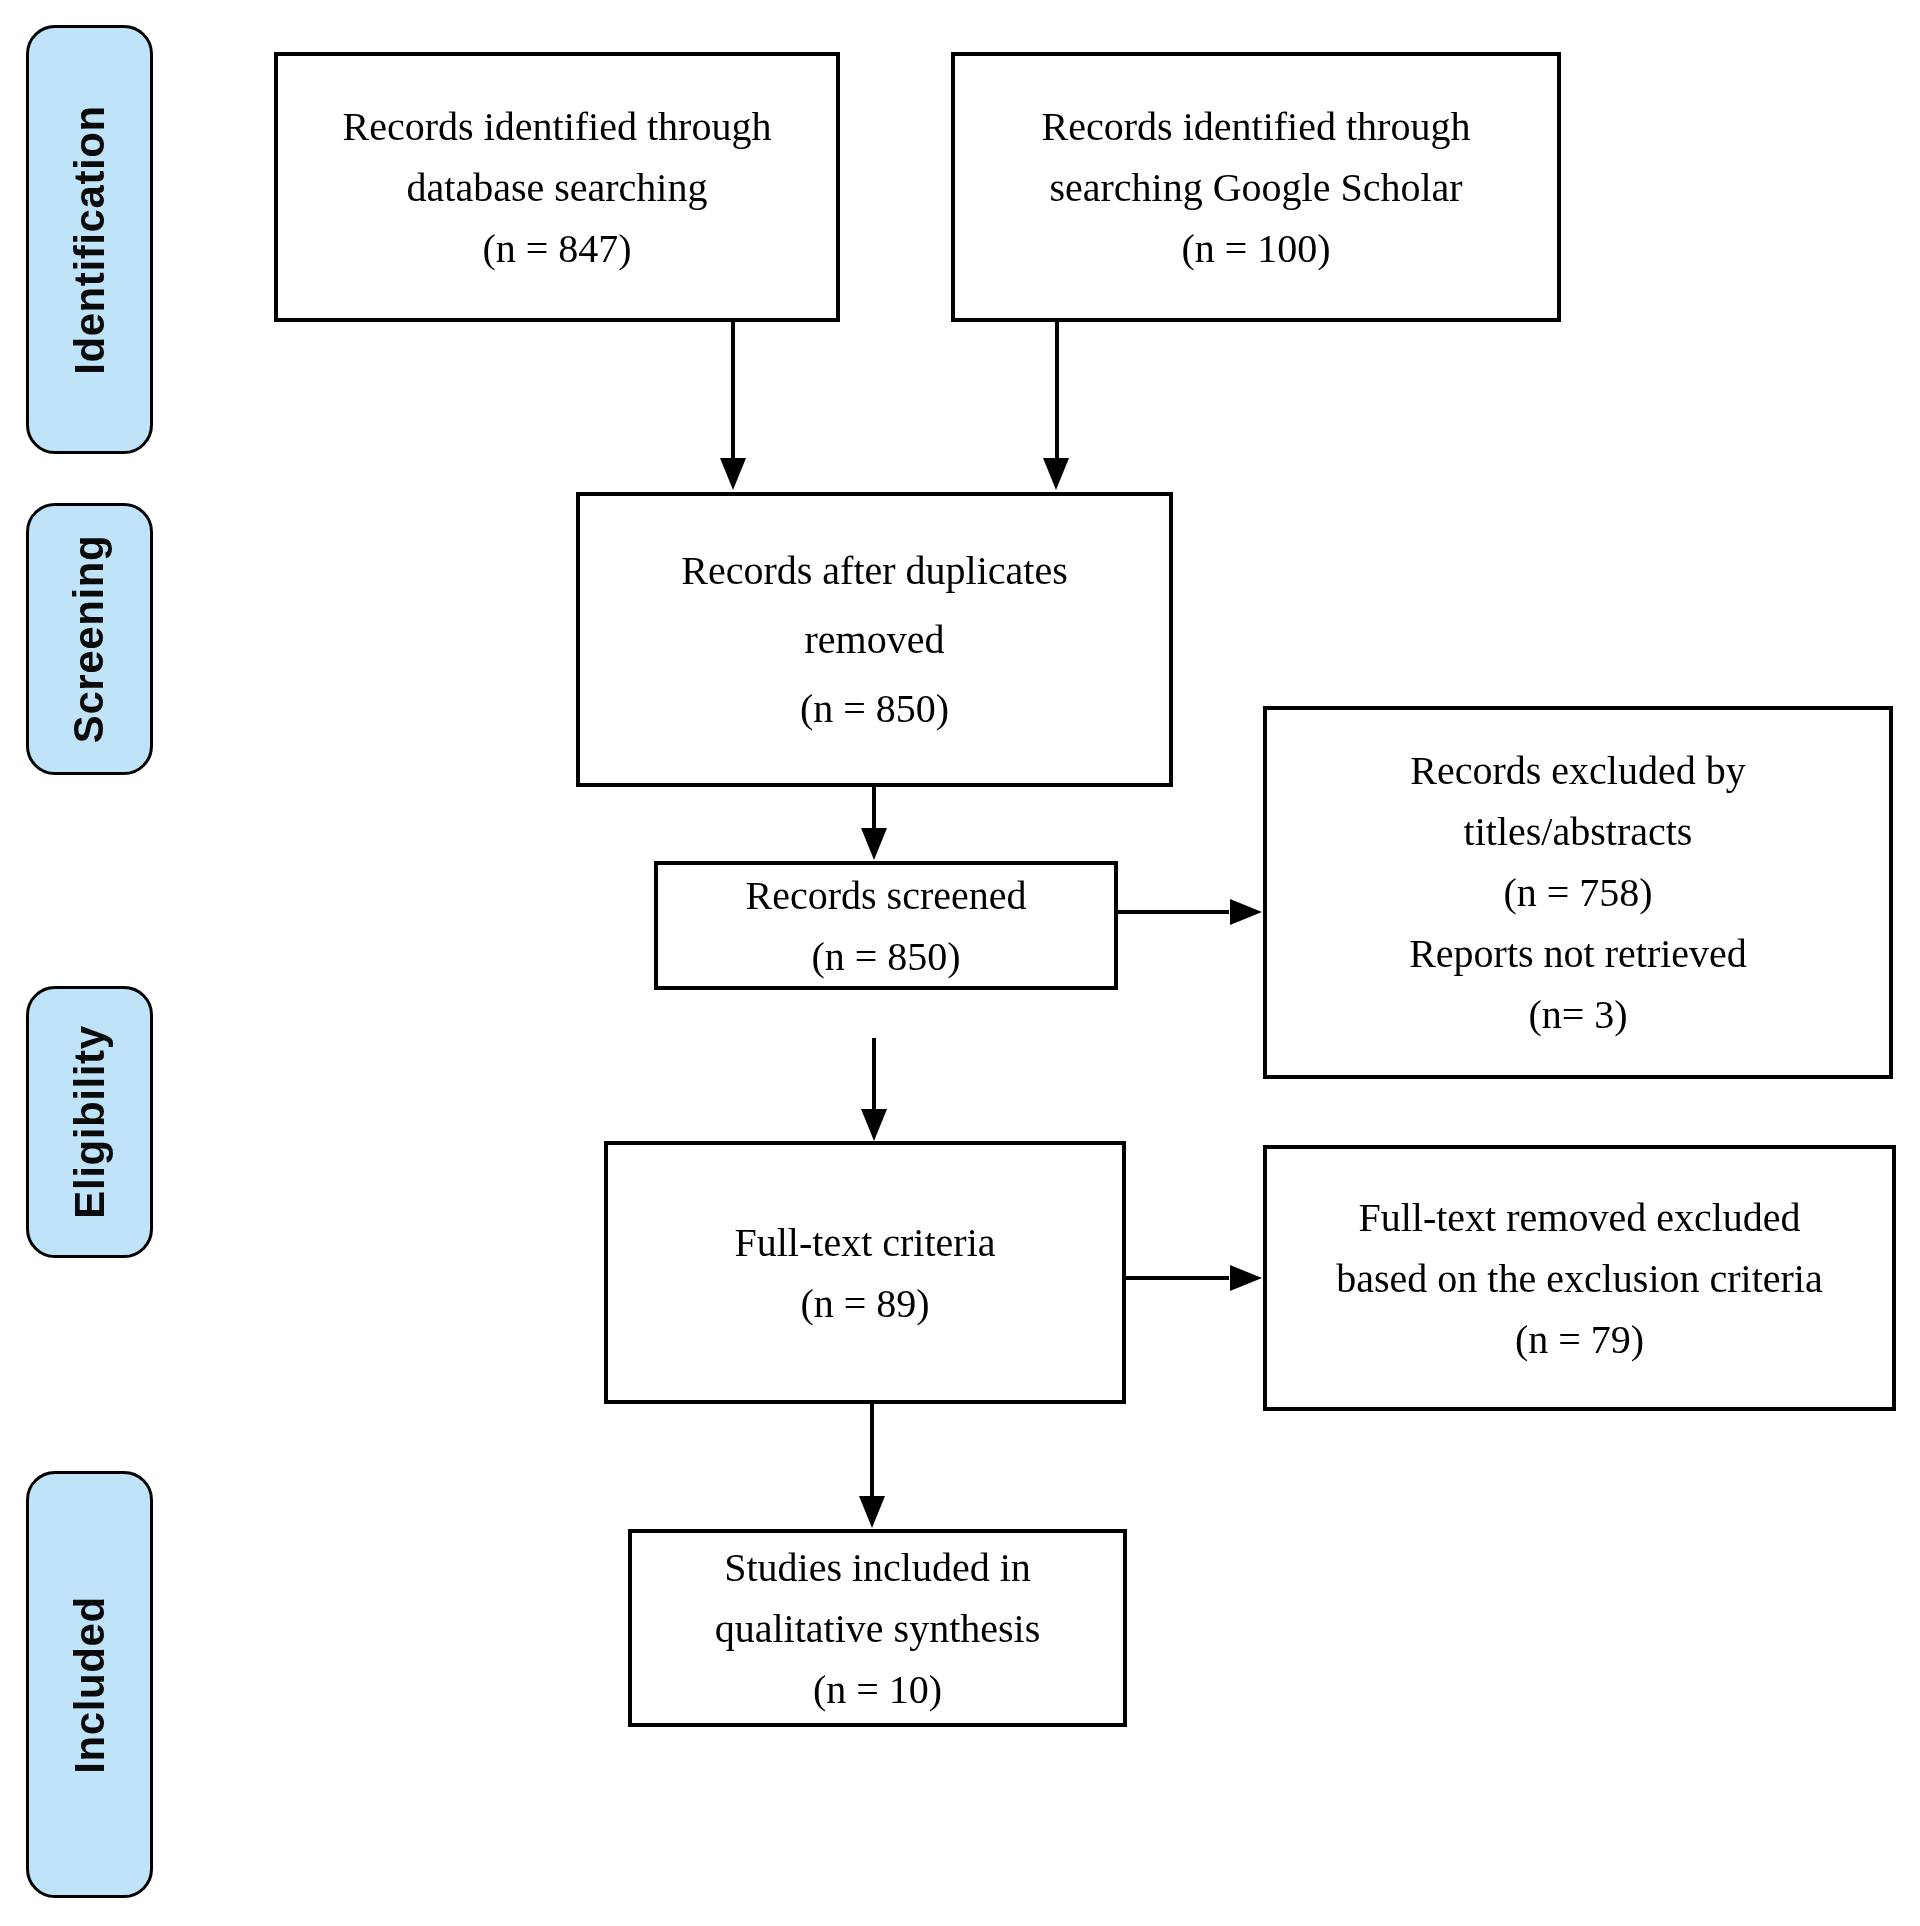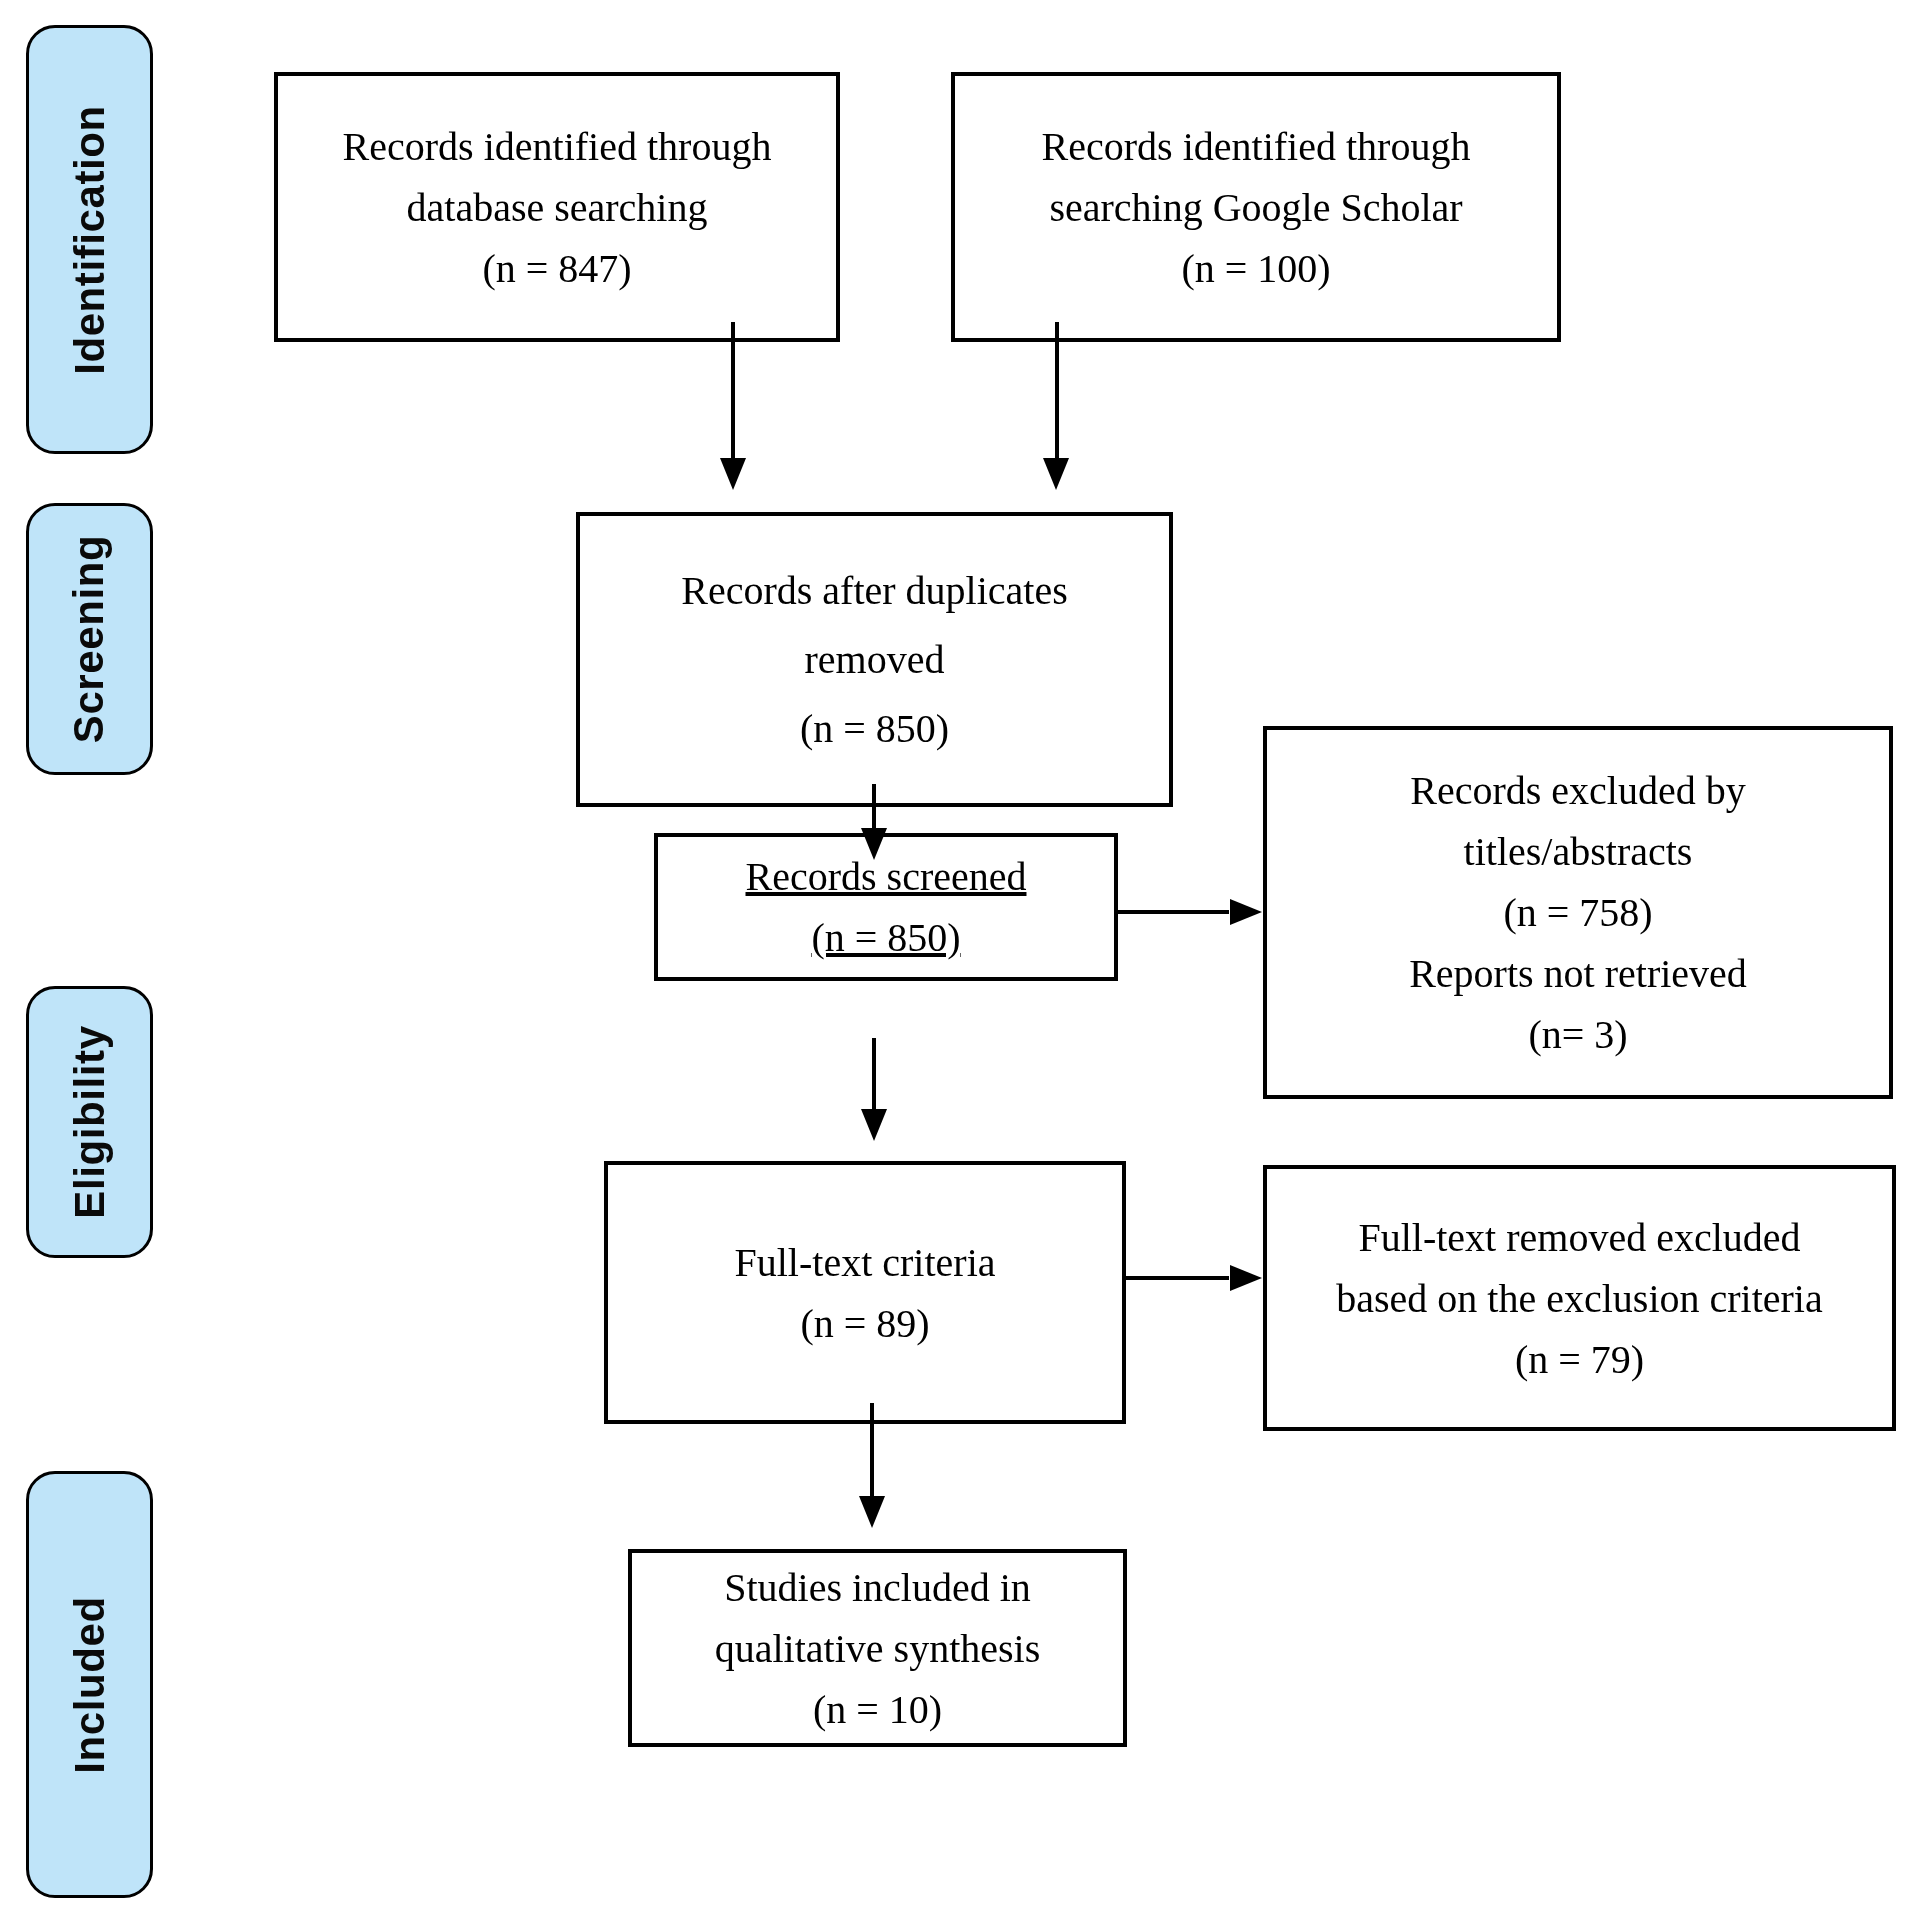--- a/index.html
+++ b/index.html
@@ -33,21 +33,20 @@
   
   .fbox{
     position:absolute;
     box-sizing:border-box;
     background:#ffffff;
     border:4.5px solid var(--box_border,#000000);
     display:flex;flex-direction:column;justify-content:center;align-items:center;
     text-align:center;
     font-size:40px;line-height:61px;color:#000;
     padding:0 6.5px;
-    margin-top:20px;
   }
   .bl{display:block;white-space:nowrap;}
   
   .shaft-v{position:absolute;width:3.9px;background:var(--arrow,#000000);}
   .shaft-h{position:absolute;height:3.9px;background:var(--arrow,#000000);}
   .head-down{
     position:absolute;width:0;height:0;
     border-left:13px solid transparent;
     border-right:13px solid transparent;
     border-top:32px solid var(--arrow,#000000);
@@ -88,21 +87,21 @@
     <span class="bl">searching Google Scholar</span>
     <span class="bl">(n = 100)</span>
   </div>
 
   <div class="fbox" style="left:576px;top:492px;width:597px;height:295px;gap:8px;">
     <span class="bl">Records after duplicates</span>
     <span class="bl">removed</span>
     <span class="bl">(n = 850)</span>
   </div>
 
-  <div class="fbox" style="left:654px;top:813px;width:464px;height:148px;text-decoration:underline;">
+  <div class="fbox" style="left:654px;top:861px;width:464px;height:129px;">
     <span class="bl">Records screened</span>
     <span class="bl">(n = 850)</span>
   </div>
 
   <div class="fbox" style="left:1263px;top:706px;width:630px;height:373px;">
     <span class="bl">Records excluded by</span>
     <span class="bl">titles/abstracts</span>
     <span class="bl">(n = 758)</span>
     <span class="bl">Reports not retrieved</span>
     <span class="bl">(n= 3)</span>

